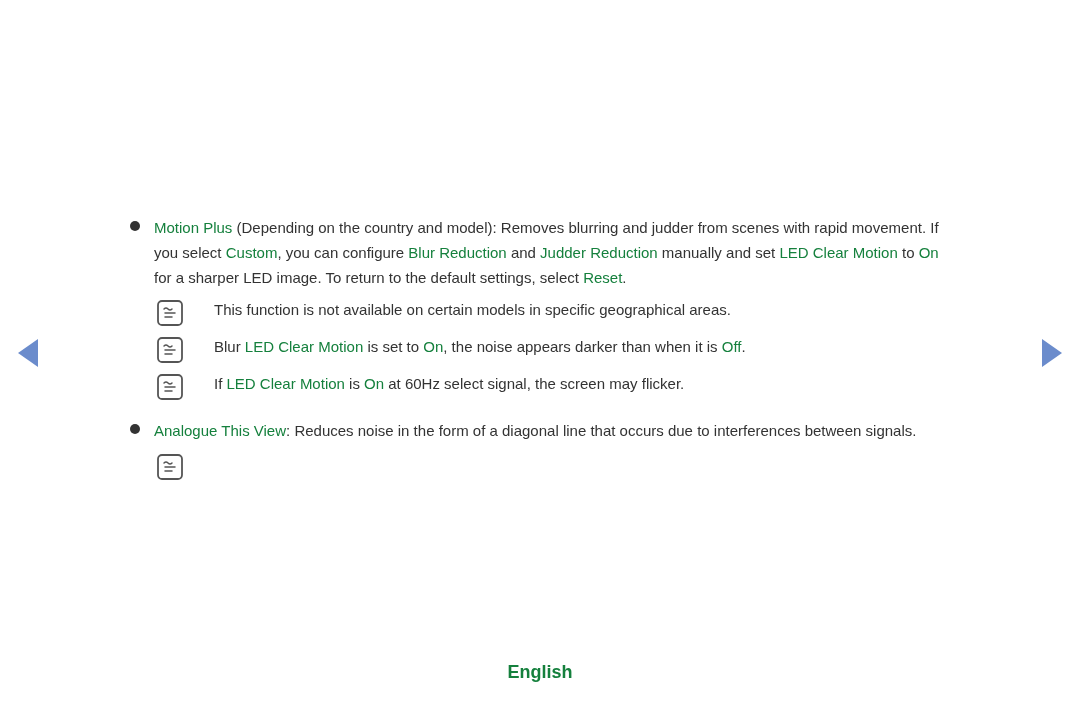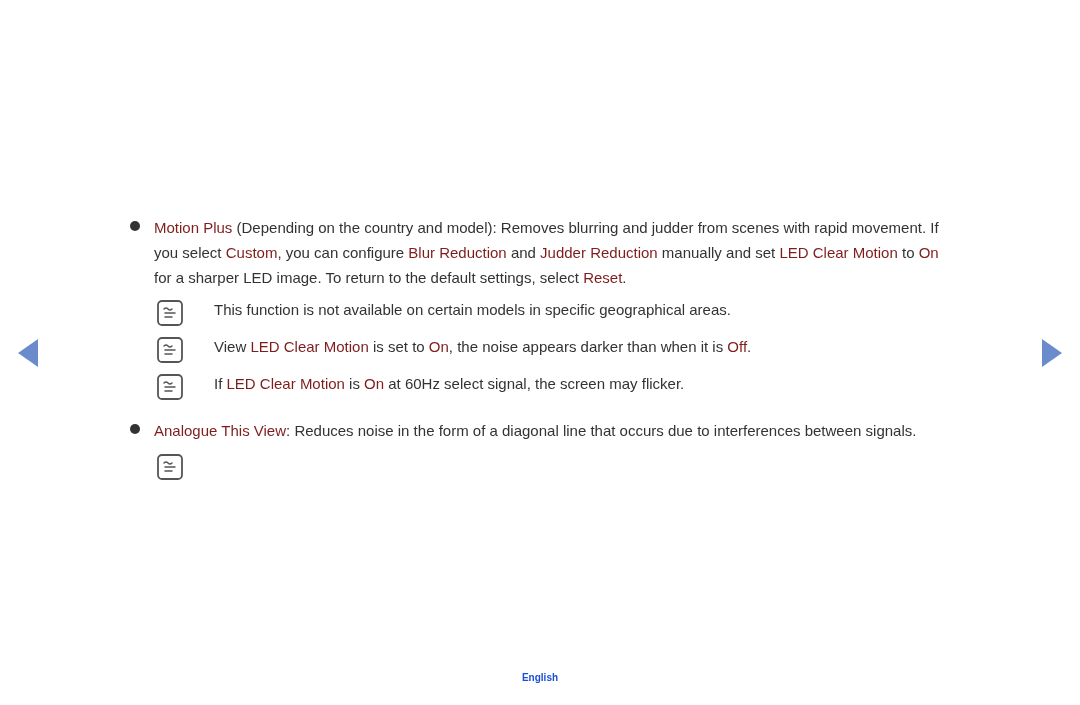--- a/index.html
+++ b/index.html
@@ -80,21 +80,21 @@
       margin-right: 14px;
       flex-shrink: 0;
     }
 
     .bullet-content {
       flex: 1;
       line-height: 1.65;
     }
 
     .link-blue {
-      color: #7f1d1d;
+      color: #15803d;
     }
 
     .note-block {
       display: flex;
       align-items: flex-start;
       margin-top: 10px;
       margin-left: 2px;
       gap: 20px;
     }
 
@@ -125,23 +125,23 @@
 
     .notes-container .note-block {
       margin-top: 8px;
     }
 
     .footer {
       position: absolute;
       bottom: 22px;
       left: 50%;
       transform: translateX(-50%);
-      font-size: 10px;
+      font-size: 18px;
       font-weight: bold;
-      color: #1d4ed8;
+      color: #15803d;
     }
   </style>
 </head>
 <body>
 
 <div class="page-container">
 
   <div class="nav-arrow-left"></div>
   <div class="nav-arrow-right"></div>
 
@@ -173,21 +173,21 @@
             <div class="note-block">
               <div class="note-icon">
                 <svg viewBox="0 0 28 28" fill="none" xmlns="http://www.w3.org/2000/svg">
                   <rect x="2" y="2" width="24" height="24" rx="4" stroke="#555" stroke-width="1.8" fill="none"></rect>
                   <path d="M8 10 Q10 8 12 10 Q14 12 16 10" stroke="#555" stroke-width="1.5" fill="none" stroke-linecap="round"></path>
                   <line x1="9" y1="14" x2="19" y2="14" stroke="#555" stroke-width="1.5" stroke-linecap="round"></line>
                   <line x1="9" y1="18" x2="16" y2="18" stroke="#555" stroke-width="1.5" stroke-linecap="round"></line>
                 </svg>
               </div>
               <span class="note-text">
-                <span>View </span><span class="link-blue">LED Clear Motion</span><span> is set to </span><span class="link-blue">On</span><span>, the noise appears darker than when it is </span><span class="link-blue">Off</span><span>.</span>
+                <span>Blur </span><span class="link-blue">LED Clear Motion</span><span> is set to </span><span class="link-blue">On</span><span>, the noise appears darker than when it is </span><span class="link-blue">Off</span><span>.</span>
               </span>
             </div>
 
             <div class="note-block">
               <div class="note-icon">
                 <svg viewBox="0 0 28 28" fill="none" xmlns="http://www.w3.org/2000/svg">
                   <rect x="2" y="2" width="24" height="24" rx="4" stroke="#555" stroke-width="1.8" fill="none"></rect>
                   <path d="M8 10 Q10 8 12 10 Q14 12 16 10" stroke="#555" stroke-width="1.5" fill="none" stroke-linecap="round"></path>
                   <line x1="9" y1="14" x2="19" y2="14" stroke="#555" stroke-width="1.5" stroke-linecap="round"></line>
                   <line x1="9" y1="18" x2="16" y2="18" stroke="#555" stroke-width="1.5" stroke-linecap="round"></line>

